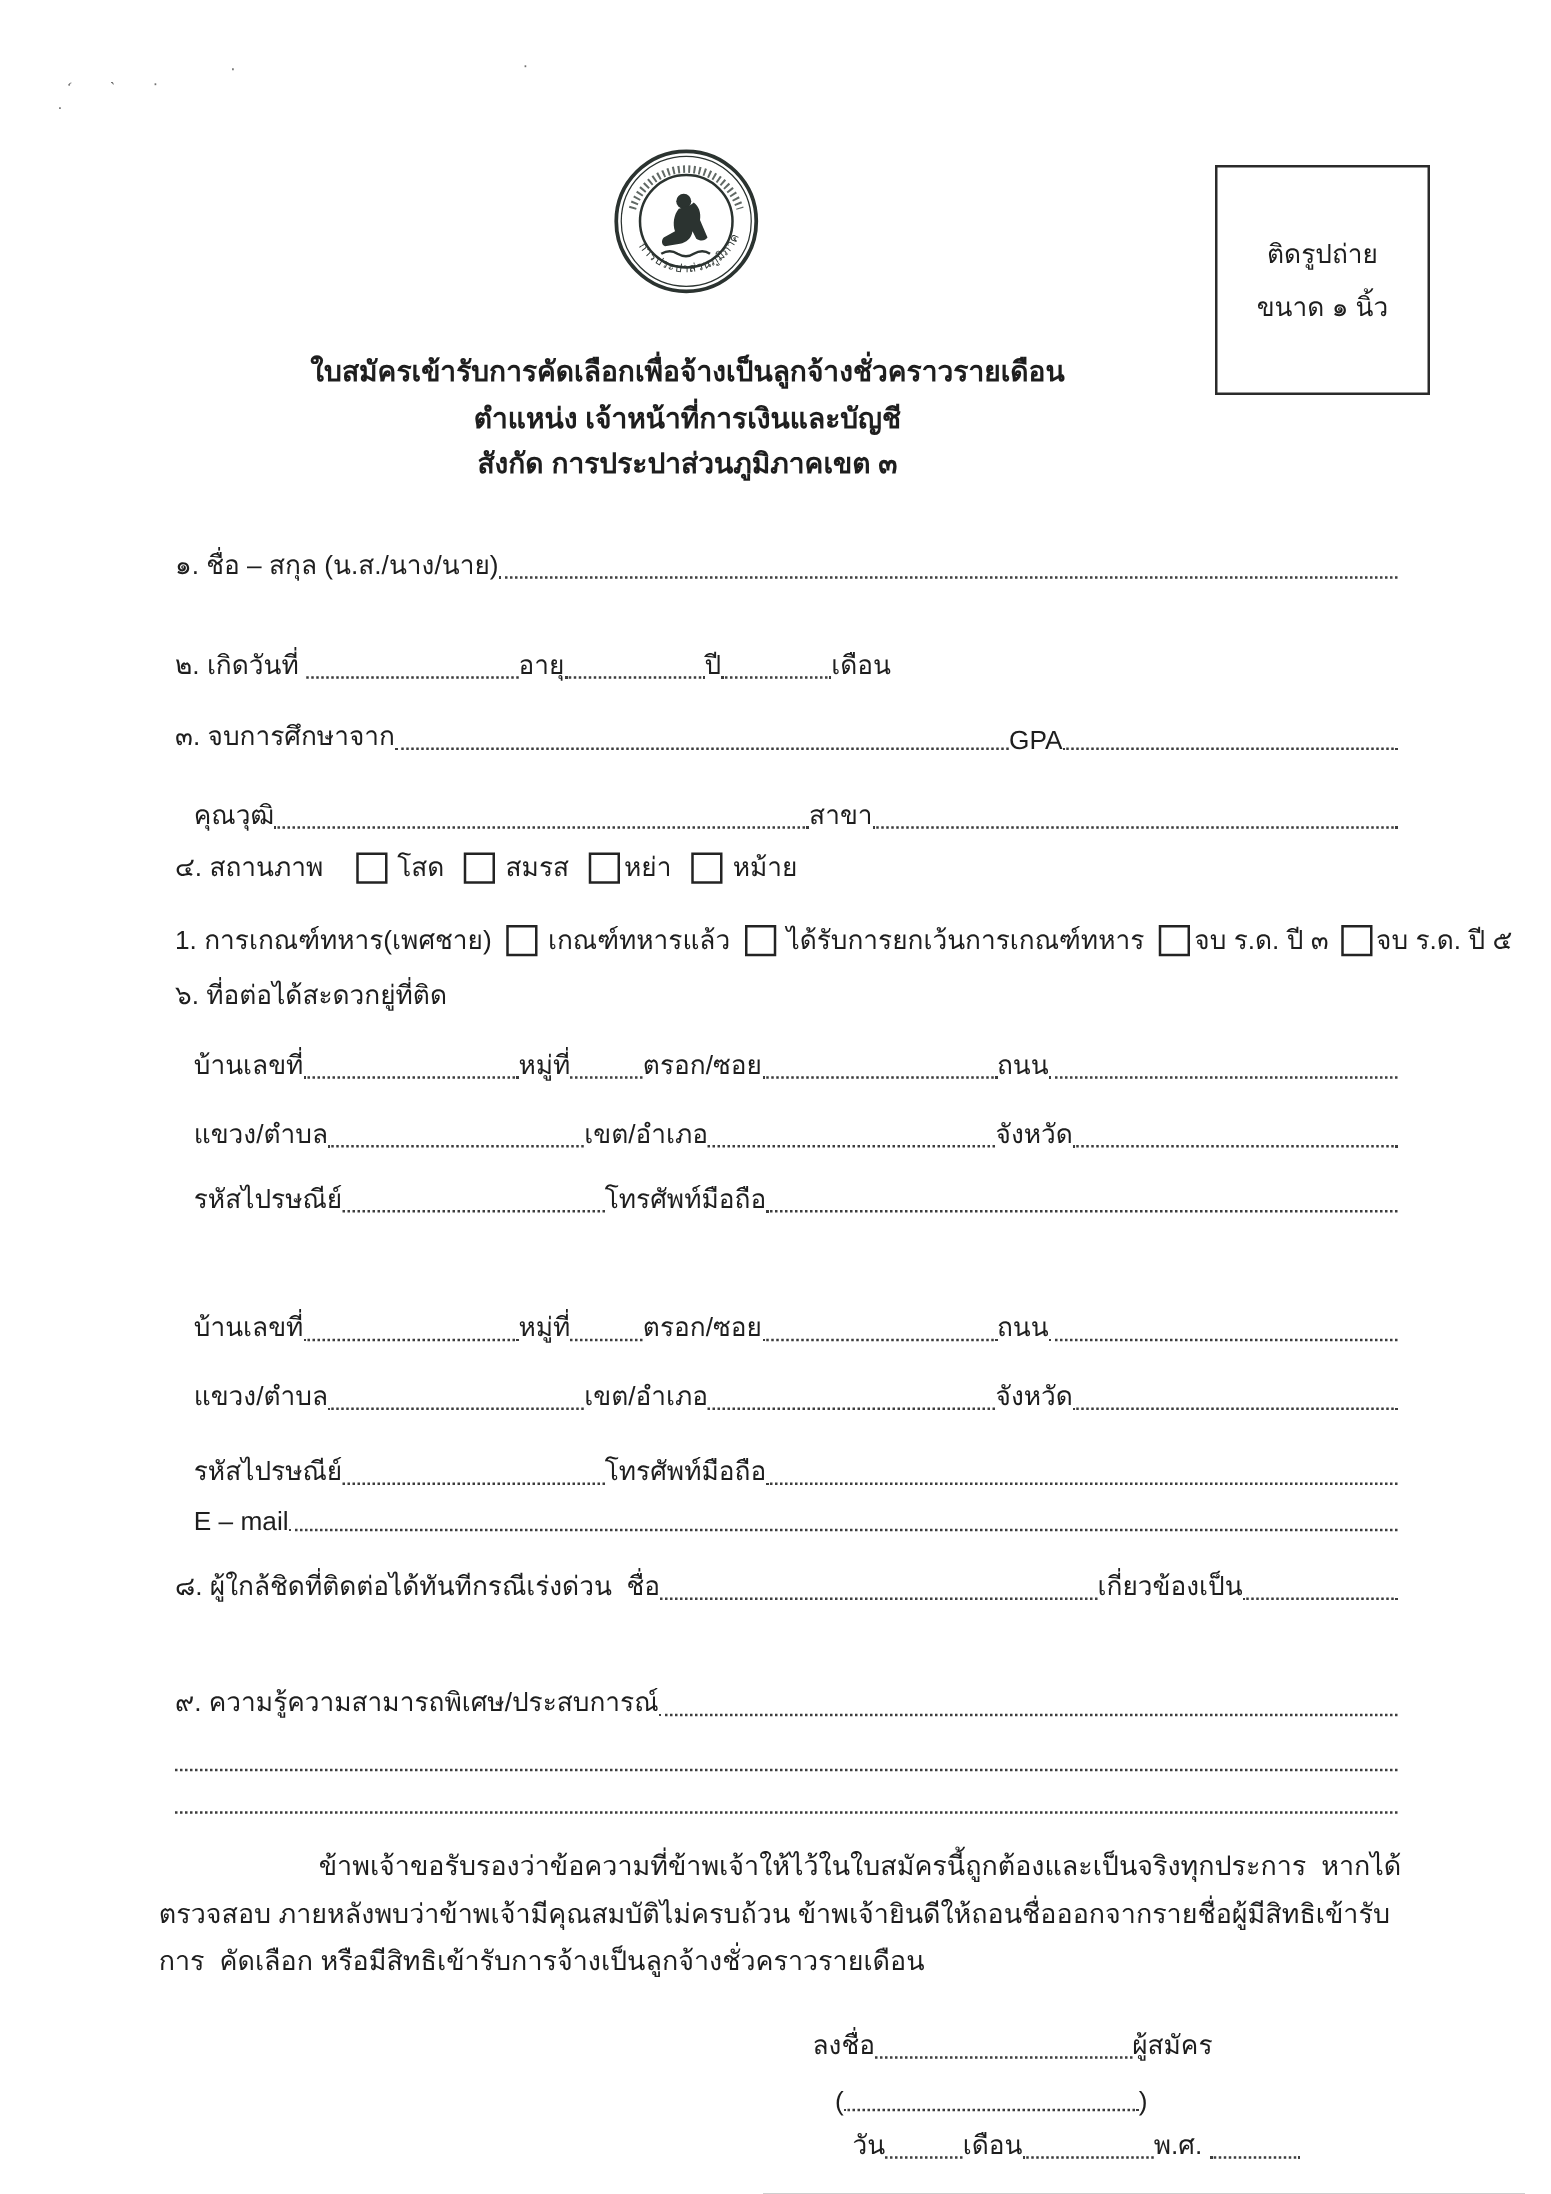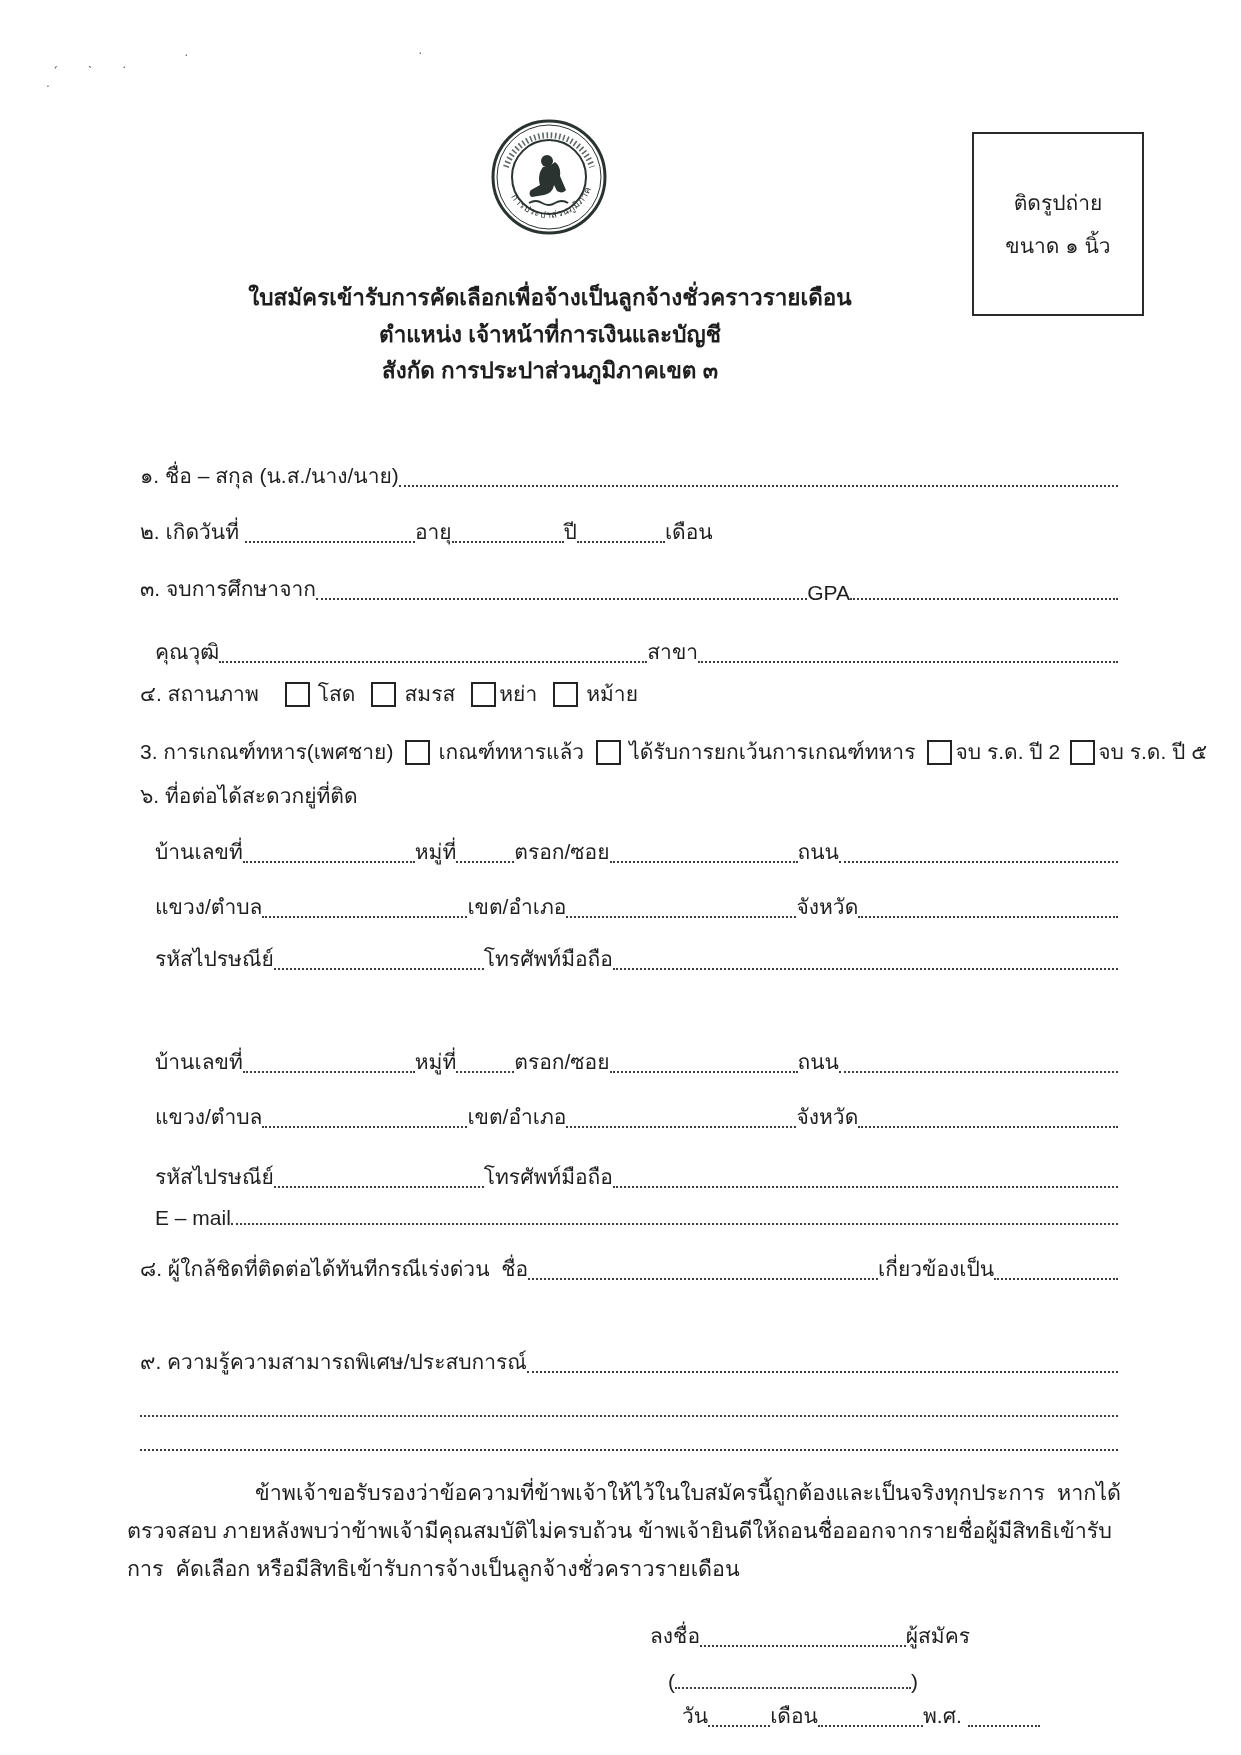--- a/index.html
+++ b/index.html
@@ -67,21 +67,21 @@
 
   <div class="photobox">
     <span>ติดรูปถ่าย</span>
     <span>ขนาด ๑ นิ้ว</span>
   </div>
 
   <div class="title" style="top:279px">ใบสมัครเข้ารับการคัดเลือกเพื่อจ้างเป็นลูกจ้างชั่วคราวรายเดือน</div>
   <div class="title" style="top:316px">ตำแหน่ง  เจ้าหน้าที่การเงินและบัญชี</div>
   <div class="title" style="top:352px">สังกัด  การประปาส่วนภูมิภาคเขต ๓</div>
 
-  <div class="line" style="top:460px">
+  <div class="line" style="top:436px">
     <span class="lbl">๑. ชื่อ – สกุล (น.ส./นาง/นาย)</span>
     <span class="dots grow"></span>
   </div>
 
   <div class="line" style="top:516px">
     <span class="lbl">๒. เกิดวันที่ </span>
     <span class="dots" style="width:170px"></span>
     <span class="lbl">อายุ</span>
     <span class="dots" style="width:112px"></span>
     <span class="lbl">ปี</span>
@@ -108,27 +108,27 @@
     <span class="lbl">โสด</span>
     <span class="cb"></span>
     <span class="lbl">สมรส</span>
     <span class="cb tight"></span>
     <span class="lbl">หย่า</span>
     <span class="cb"></span>
     <span class="lbl">หม้าย</span>
   </div>
 
   <div class="line" style="top:736px">
-    <span class="lbl">3. การเกณฑ์ทหาร(เพศชาย)</span>
+    <span class="lbl">1. การเกณฑ์ทหาร(เพศชาย)</span>
     <span class="cb" style="margin-left:12px"></span>
     <span class="lbl">เกณฑ์ทหารแล้ว</span>
     <span class="cb" style="margin-left:12px"></span>
     <span class="lbl">ได้รับการยกเว้นการเกณฑ์ทหาร</span>
     <span class="cb tight" style="margin-left:12px"></span>
-    <span class="lbl">จบ ร.ด. ปี 2</span>
+    <span class="lbl">จบ ร.ด. ปี ๓</span>
     <span class="cb tight" style="margin-left:10px"></span>
     <span class="lbl">จบ ร.ด. ปี ๕</span>
   </div>
 
   <div class="line" style="top:780px">
     <span class="lbl">๖. ที่อต่อได้สะดวกยู่ที่ติด</span>
   </div>
   <div class="line ind" style="top:836px">
     <span class="lbl">บ้านเลขที่</span>
     <span class="dots" style="width:172px"></span>

